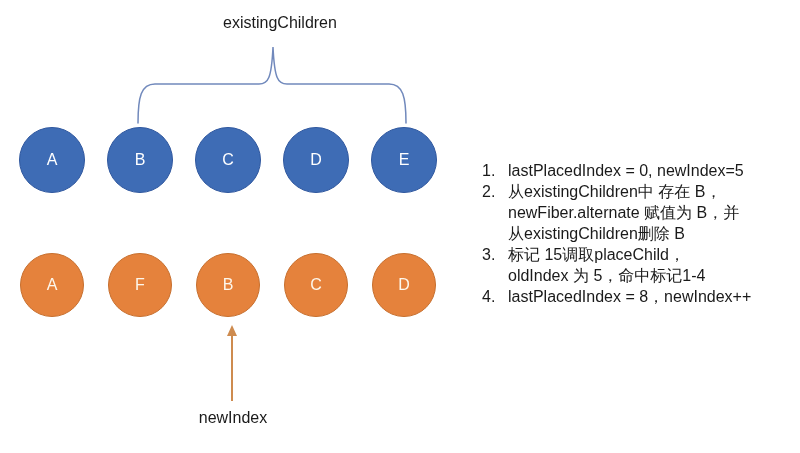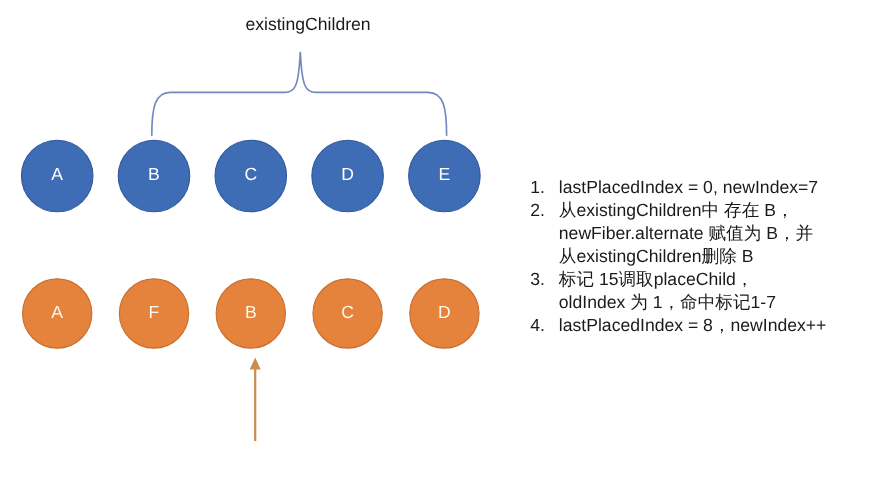--- a/index.html
+++ b/index.html
@@ -140,36 +140,37 @@
       <span>B</span>
     </div>
     <div class="circle orange">
       <span>C</span>
     </div>
     <div class="circle orange">
       <span>D</span>
     </div>
   </div>
 
+  <div class="label new-index">newIndex</div>
 
   <div class="notes">
     <div class="note-item">
       <span class="note-num">1.</span>
-      <div class="note-text">lastPlacedIndex = 0, newIndex=7</div>
+      <div class="note-text">lastPlacedIndex = 0, newIndex=5</div>
     </div>
     <div class="note-item">
       <span class="note-num">2.</span>
       <div class="note-text">从existingChildren中 存在 B，
 newFiber.alternate 赋值为 B，并
 从existingChildren删除 B</div>
     </div>
     <div class="note-item">
       <span class="note-num">3.</span>
       <div class="note-text">标记 15调取placeChild，
-oldIndex 为 1，命中标记1-7</div>
+oldIndex 为 5，命中标记1-4</div>
     </div>
     <div class="note-item">
       <span class="note-num">4.</span>
       <div class="note-text">lastPlacedIndex = 8，newIndex++</div>
     </div>
   </div>
 
 </div>
 
 </body></html>

